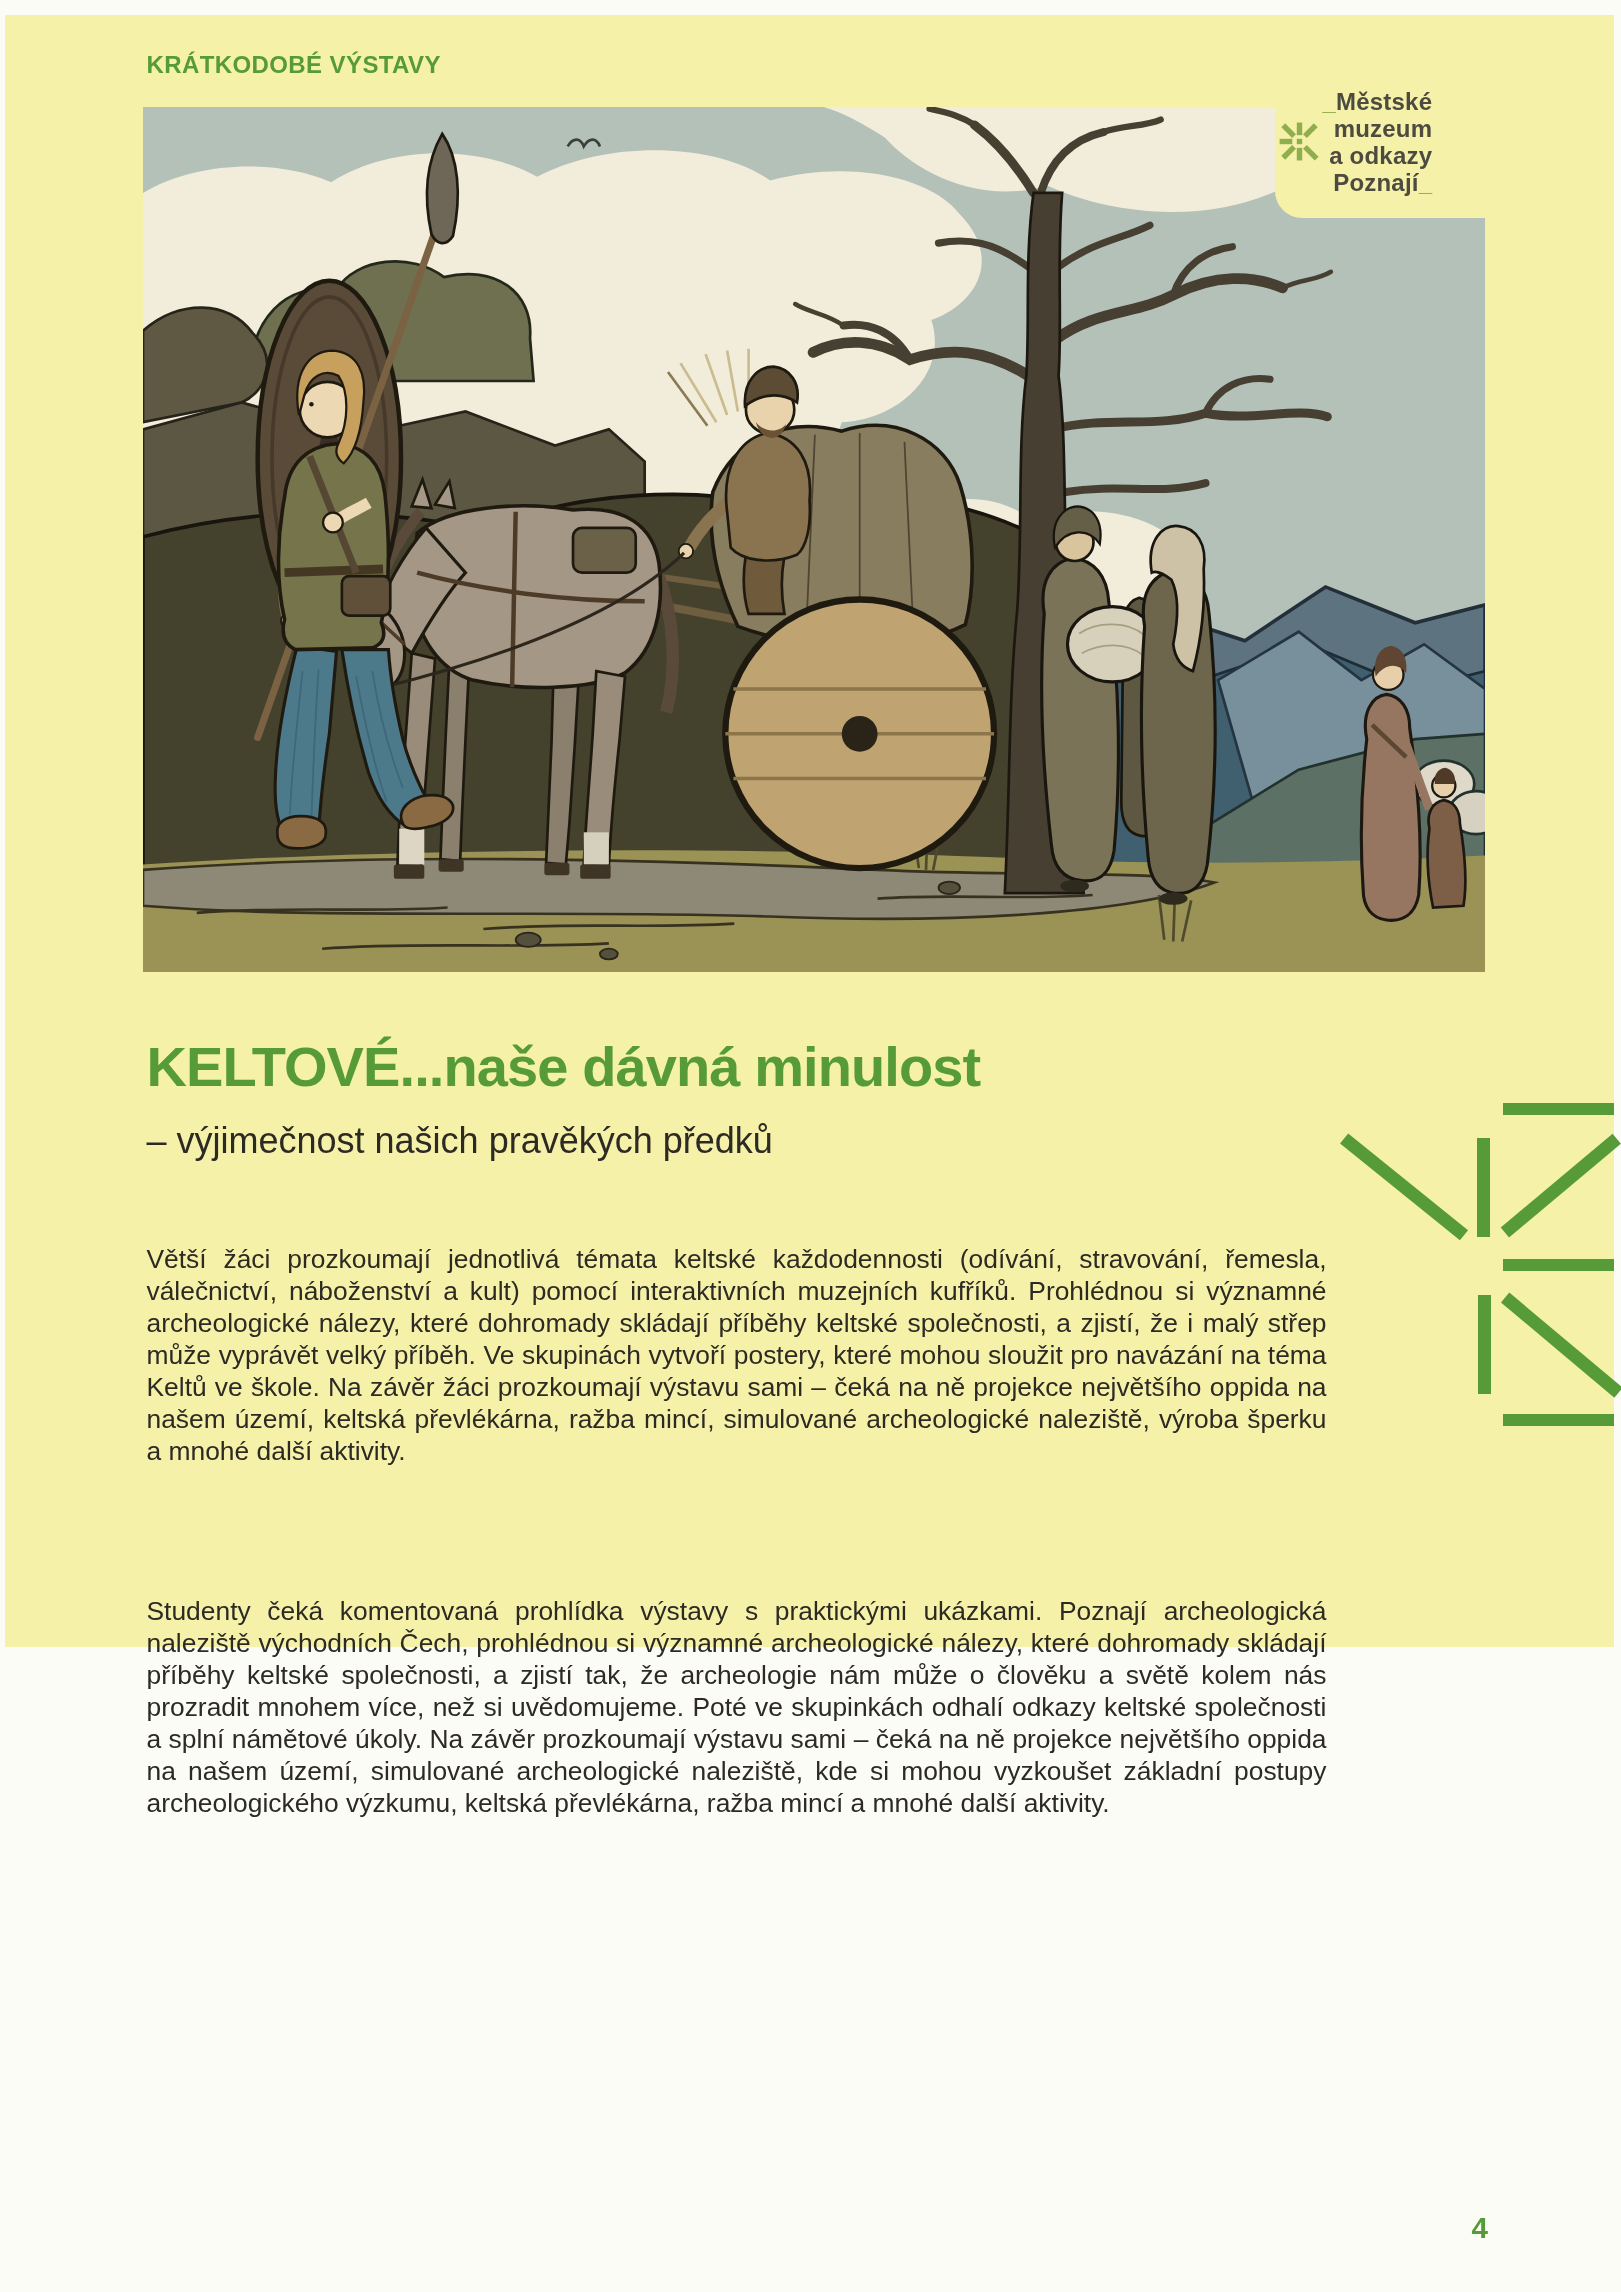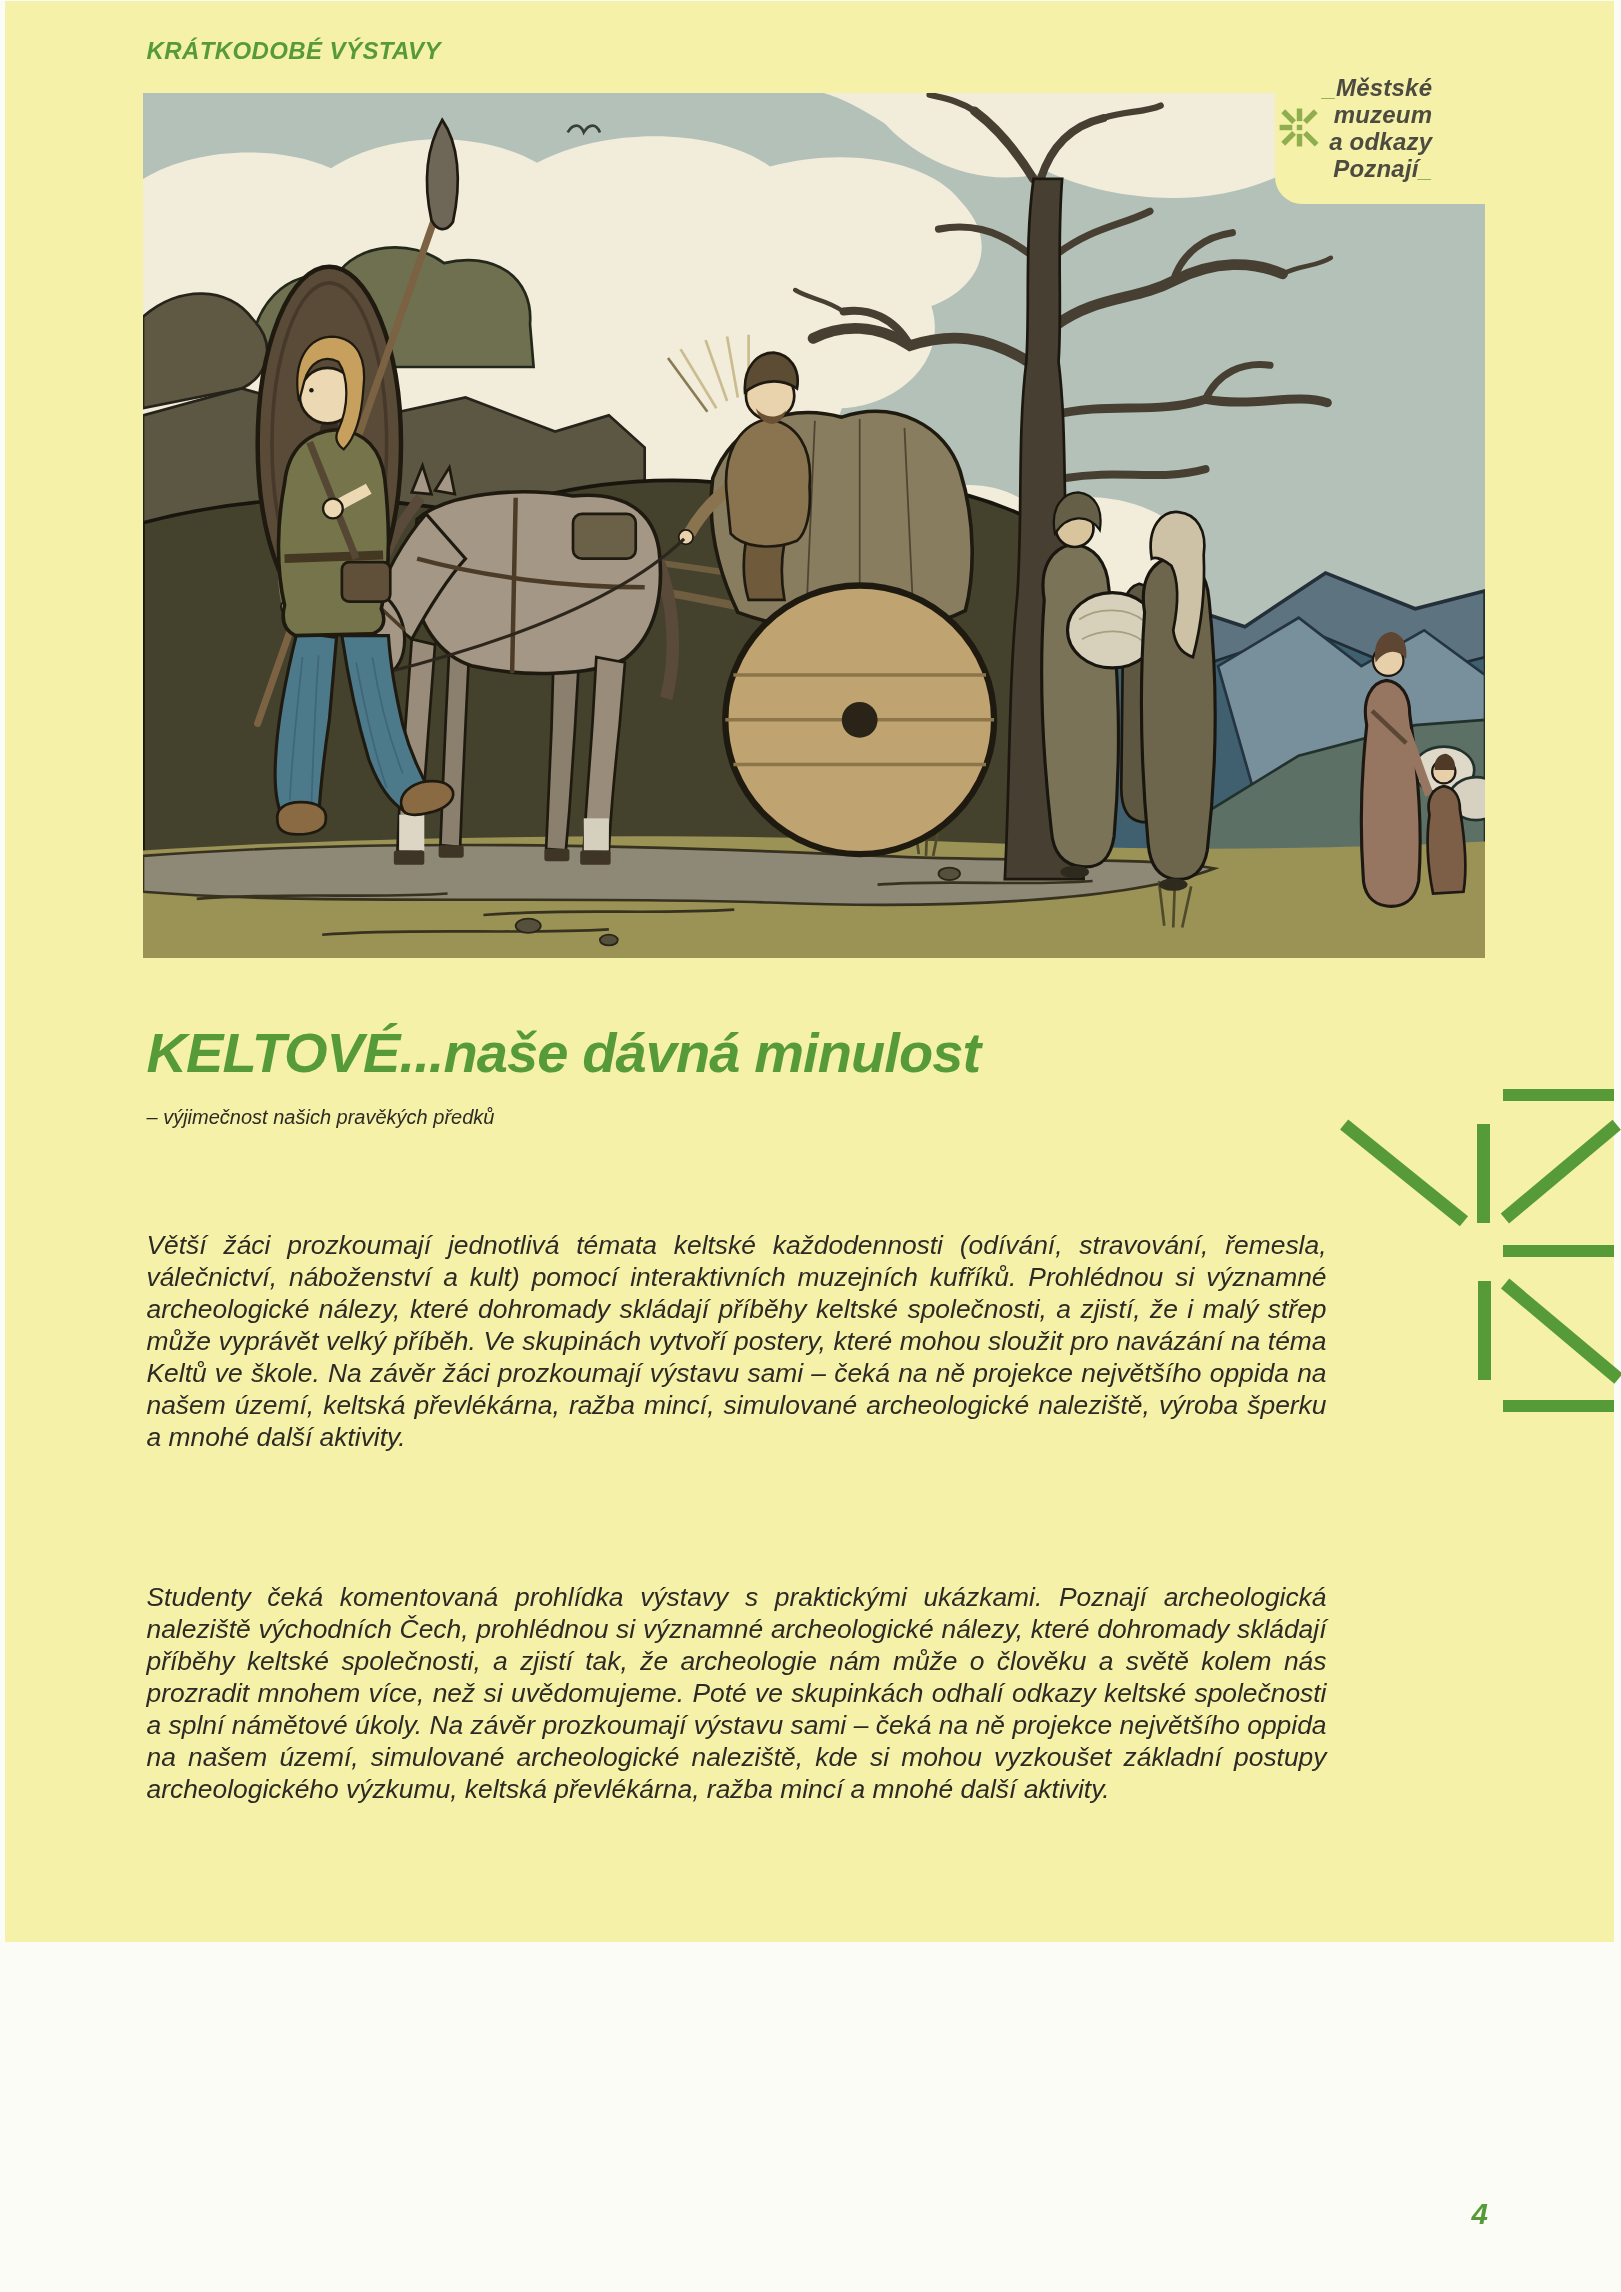--- a/index.html
+++ b/index.html
@@ -1,39 +1,39 @@
 <!DOCTYPE html>
 <html style="--page-bg: #f5f1a9; --accent-green: #569b38; --logo-star-green: #8fae4e; --logo-text: #4d4b40; --text-dark: #2d2a24;font-size:14.3px"><head>
 <meta charset="utf-8">
 <style>
   * { margin:0; padding:0; box-sizing:border-box; }
   html,body { width:1621px; height:2293px; }
   body { background:#fcfcf7; position:relative; overflow:hidden;
          font-family:"Liberation Sans","DejaVu Sans",sans-serif; }
-  .paper { position:absolute; left:4.5px; top:1px; width:1609px; height:1941px;
-           background:var(--page-bg,#f5f1a9);font-style:italic; }
+  .paper { position:absolute; left:4.5px; top:15px; width:1609px; height:1632px;
+           background:var(--page-bg,#f5f1a9); }
   .abs { position:absolute; }
 
   .section-label { left:142px; top:36px; font-size:24px; font-weight:bold;
                    color:var(--accent-green,#569b38); letter-spacing:0.4px; }
 
   .illustration { left:138px; top:92px; width:1342px; height:865px; overflow:hidden; }
   .illustration svg { display:block; width:100%; height:100%; }
   .logo-notch { position:absolute; right:0; top:0; width:210px; height:111px;
                 background:var(--page-bg,#f5f1a9); border-bottom-left-radius:27px; }
 
   .logo { left:1271px; top:73px; width:215px; height:125px;text-align:right; }
   .logo-star { position:absolute; left:0; top:30px; }
   .logo-lines { position:absolute; left:47px; top:0; font-size:24px; line-height:27px;
                 color:var(--logo-text,#4d4b40); font-weight:bold; letter-spacing:0.2px; }
   .logo-underscore { color:var(--logo-star-green,#8fae4e); font-weight:bold; }
 
   .doc-title { left:142px; top:1019px; font-size:56px; font-weight:bold;
                color:var(--accent-green,#569b38); letter-spacing:-0.9px; }
-  .doc-subtitle { left:142px; top:1105px; font-size:20px; color:var(--text-dark,#2d2a24); }
+  .doc-subtitle { left:142px; top:1105px; font-size:36px; color:var(--text-dark,#2d2a24); }
 
   .text-section { left:142px; width:1180px; color:var(--text-dark,#2d2a24); }
   .text-section h3 { font-size:27px; line-height:30px; font-weight:bold; }
   .text-section p  { margin-top:6.3px; font-size:26.4px; line-height:32px;
                      text-align:justify; }
   #section-1 { top:1222px; }
   #section-2 { top:1574px; }
 
   .closing-line { left:142px; top:1924px; font-size:27px; font-weight:bold;
                   color:var(--text-dark,#2d2a24); }

